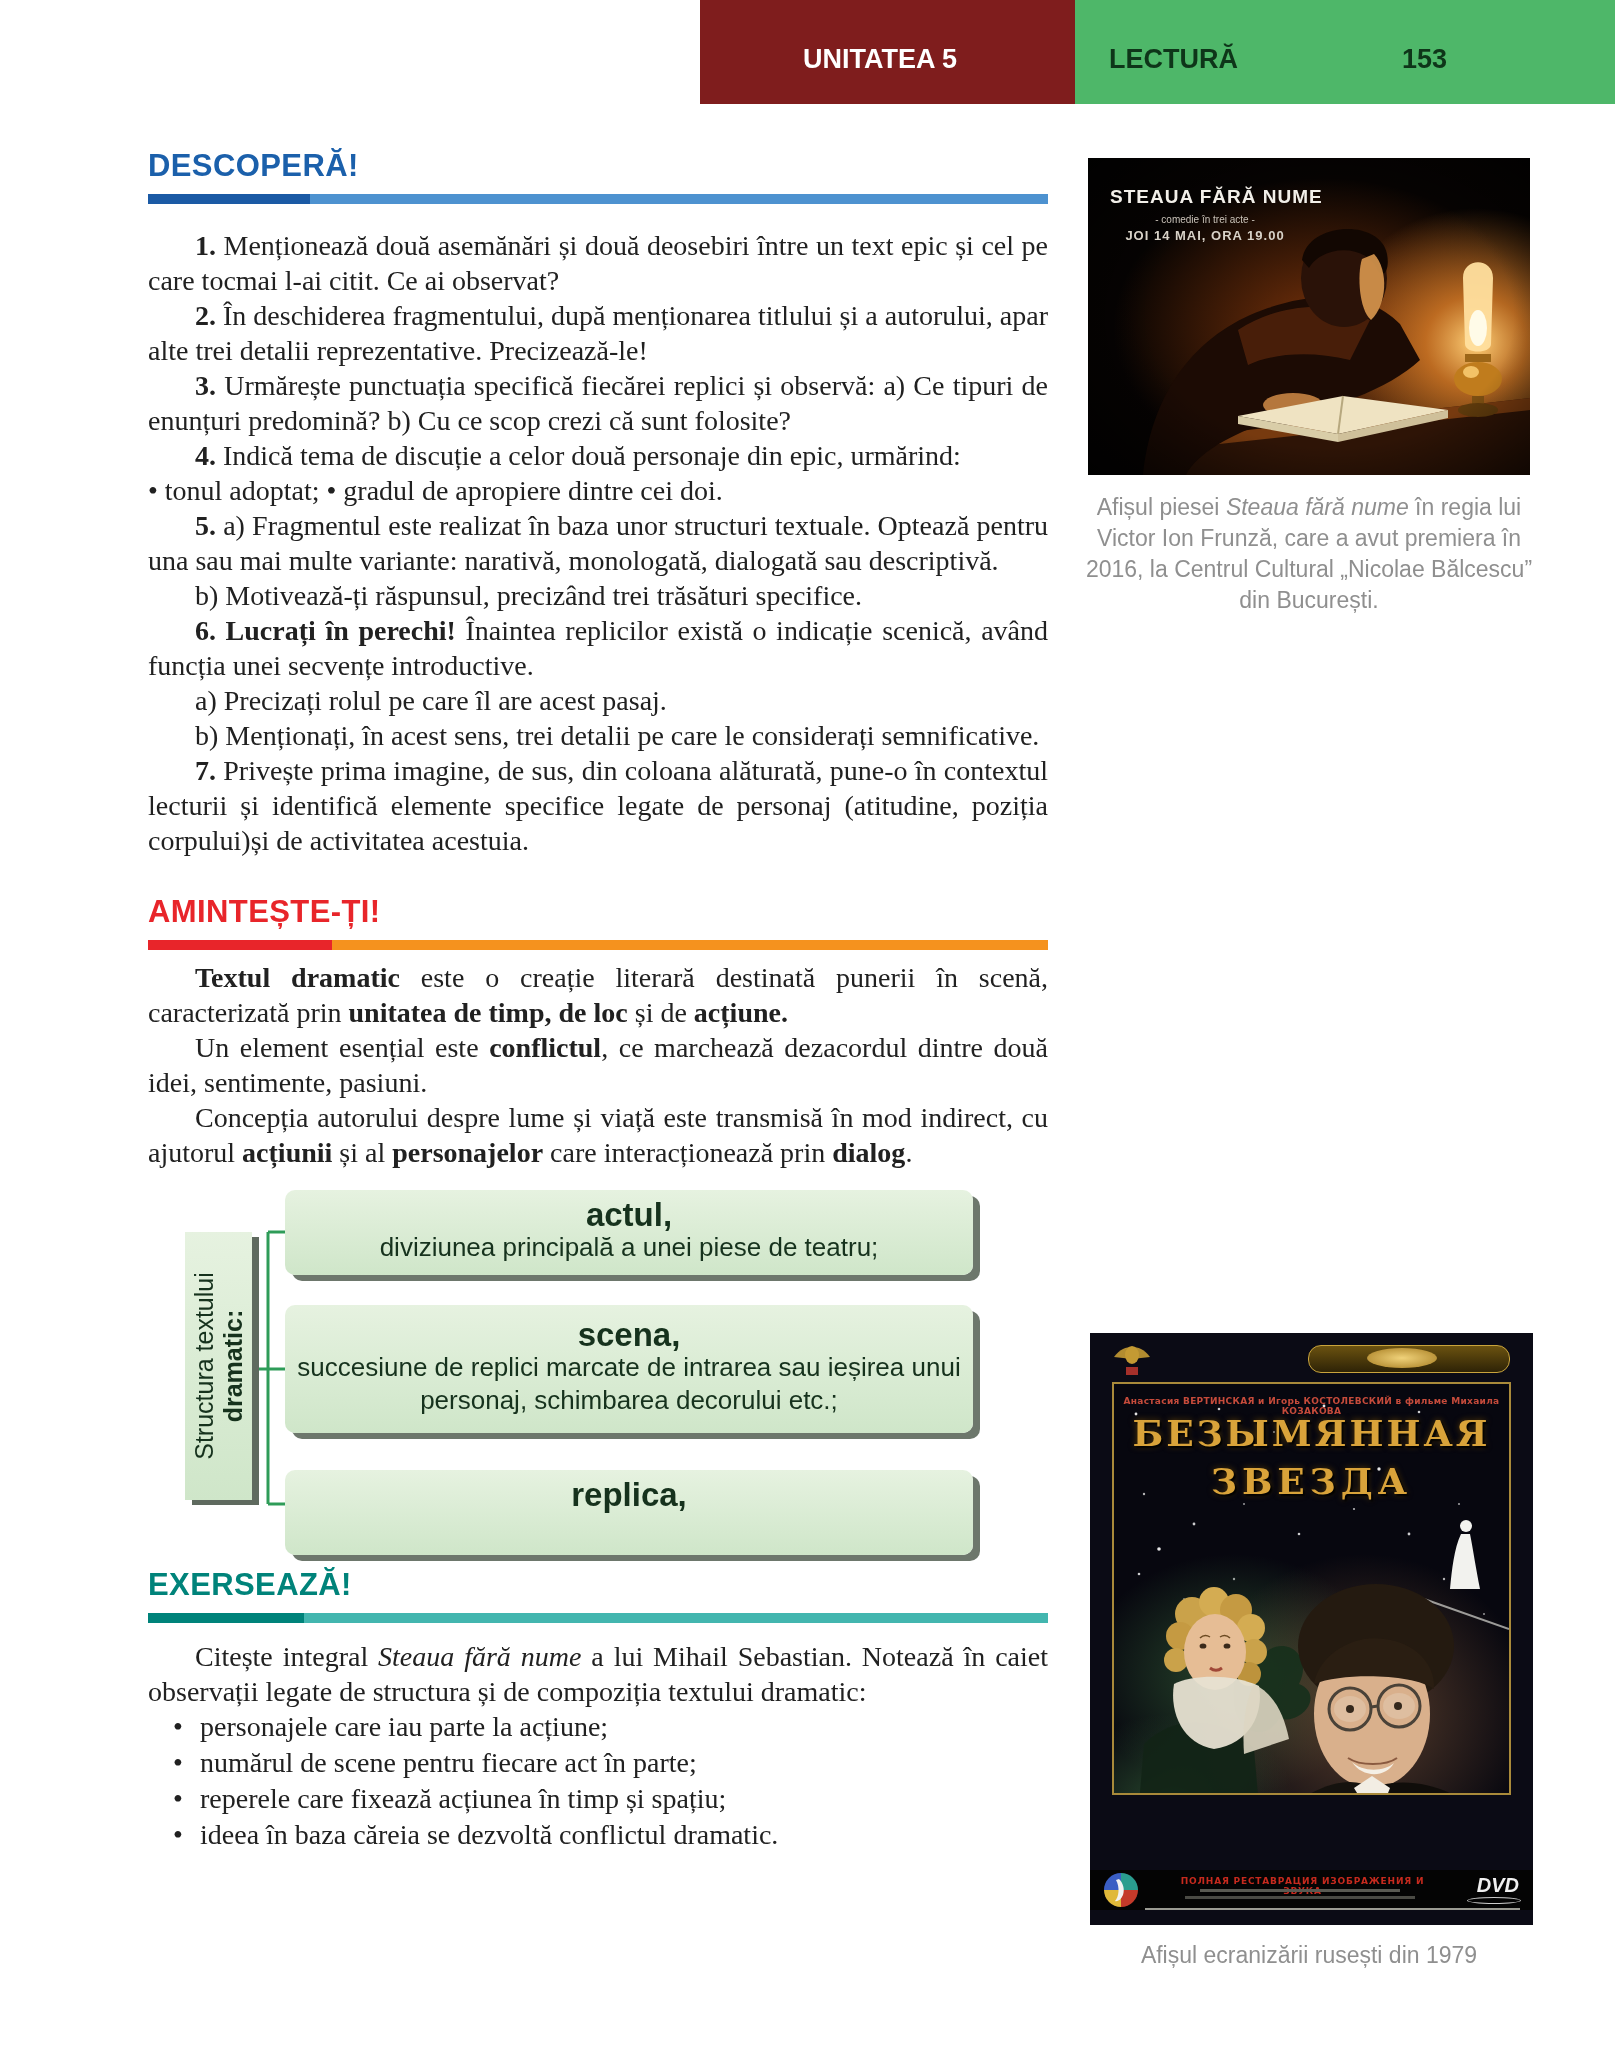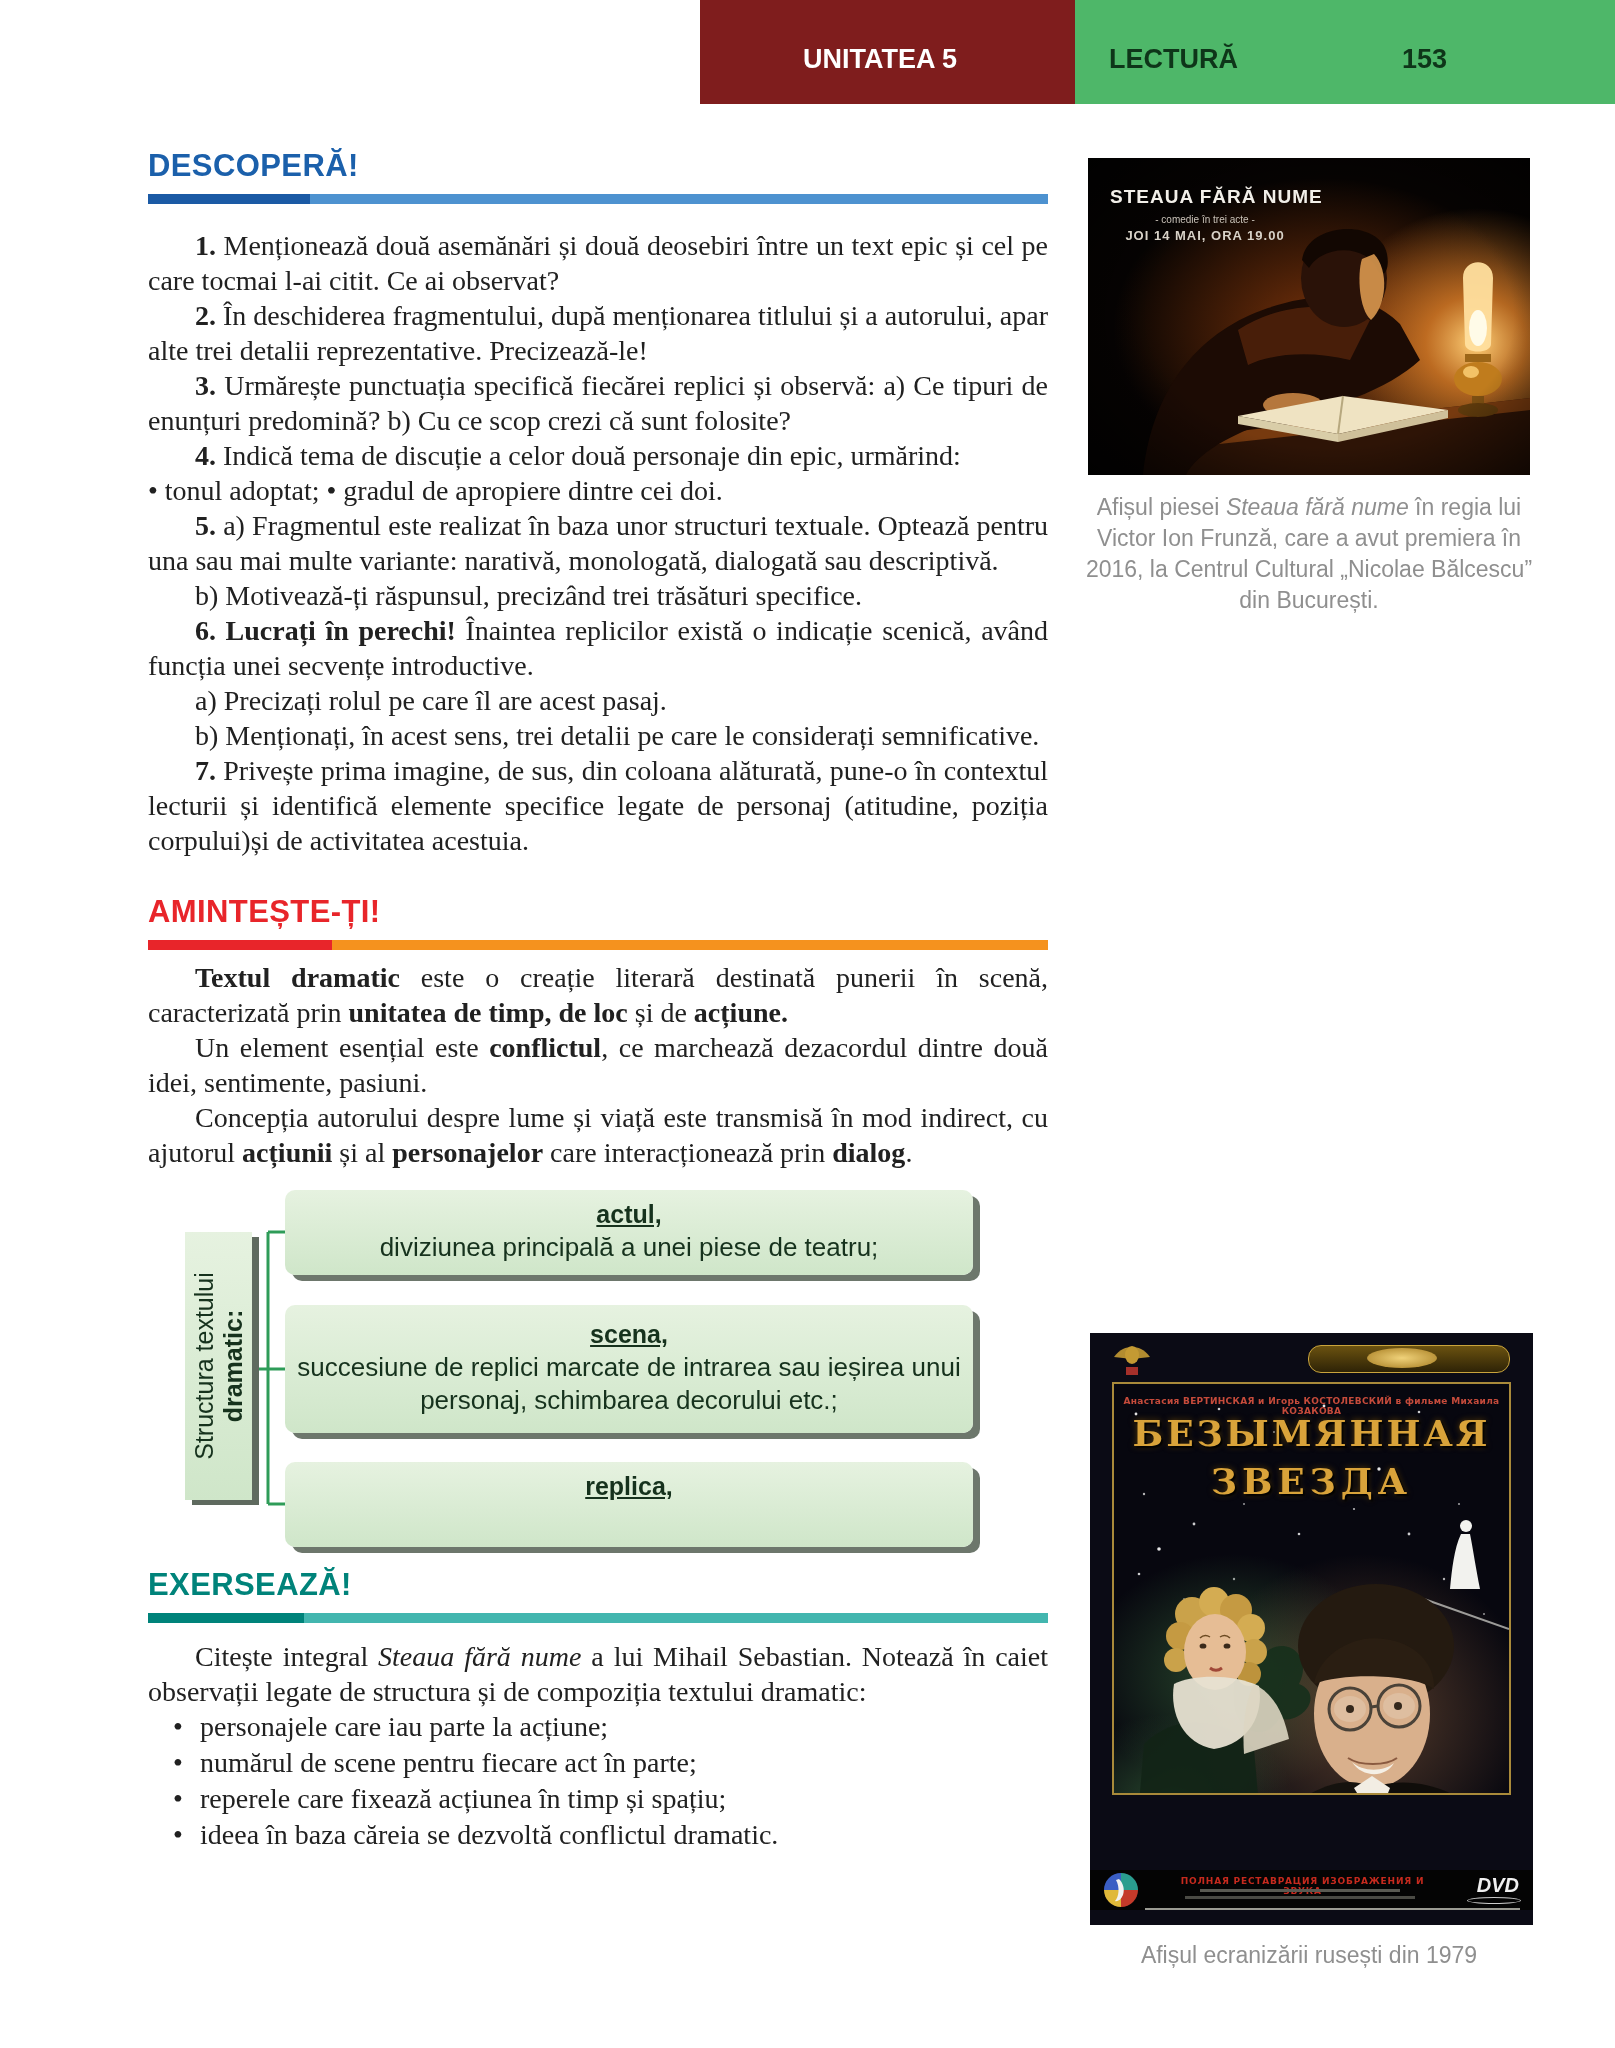--- a/index.html
+++ b/index.html
@@ -32,25 +32,25 @@
   .diagram{position:relative;height:365px;margin-top:20px;font-family:"Liberation Sans",sans-serif;}
   .dlabel{position:absolute;left:37px;top:42px;width:67px;height:268px;
       background:linear-gradient(#e6f2e0,#cfe6c9);box-shadow:7px 5px 0 #5f6a5f;}
   .dlabel-inner{position:absolute;left:0;top:0;width:268px;height:67px;
       transform:rotate(-90deg) translate(-268px,0);transform-origin:0 0;
       text-align:center;font-size:25px;line-height:29px;color:#16321d;padding-top:5px;box-sizing:border-box;}
   .dlabel-inner .bold{font-weight:bold;}
   .dbox{position:absolute;left:137px;width:688px;border-radius:10px;box-sizing:border-box;
       background:linear-gradient(#e6f2e0,#cfe6c9);box-shadow:7px 6px 0 #6d776c;
       text-align:center;color:#16321d;}
-  .dbox .t{font-weight:bold;font-size:25px;line-height:33px;text-decoration:underline;}
+  .dbox .t{font-weight:bold;font-size:33px;line-height:33px;}
   .dbox .d{font-size:26px;line-height:33px;}
   .dbox1{top:0;height:85px;padding-top:8px;}
   .dbox2{top:115px;height:128px;padding-top:13px;}
-  .dbox3{top:272px;height:85px;padding-top:8px;}
+  .dbox3{top:280px;height:85px;padding-top:8px;}
   .connector{position:absolute;left:0;top:0;}
   
   .blist{list-style:none;margin:0;padding:0;}
   .blist li{position:relative;font-size:28px;line-height:36px;padding-left:52px;}
   .blist li::before{content:"\2022";position:absolute;left:25px;top:0;}
   
   .poster1{position:absolute;left:1088px;top:158px;width:442px;height:317px;background:#060302;overflow:hidden;}
   .poster1 svg{position:absolute;left:0;top:0;}
   .p1-text{position:absolute;left:22px;top:28px;width:190px;text-align:center;
       font-family:"Liberation Sans",sans-serif;color:#f2efe9;}

